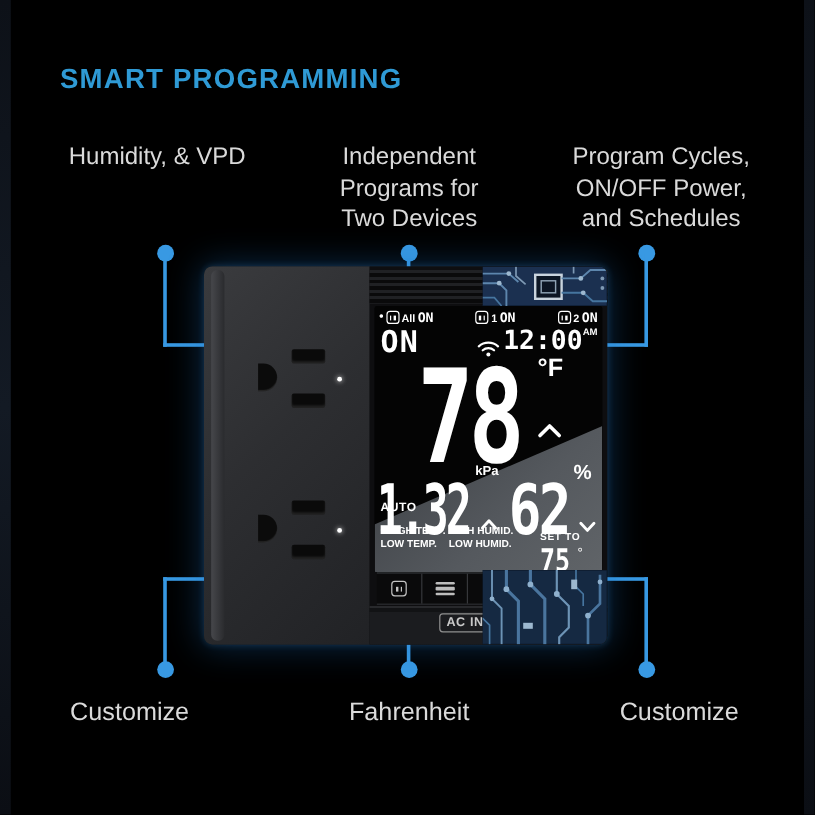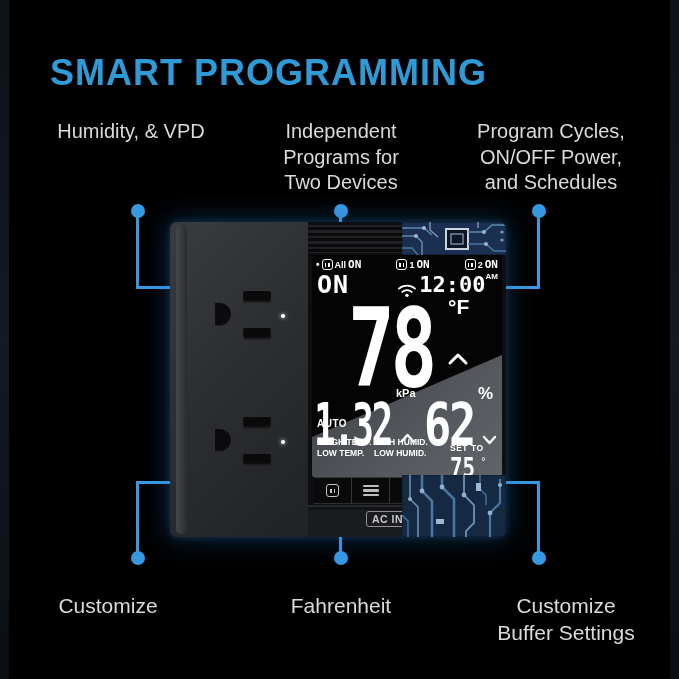--- a/index.html
+++ b/index.html
@@ -1,29 +1,29 @@
 <!DOCTYPE html>
 <html><head>
 <meta charset="utf-8">
 <style>
   html,body{margin:0;padding:0;background:#000;}
   .stage{position:relative;width:679px;height:679px;background:#000;overflow:hidden;
          font-family:"Liberation Sans",sans-serif;}
   .edge-bar{position:absolute;top:0;bottom:0;width:9px;background:linear-gradient(180deg,#0d1118,#131a24 50%,#0b0e14);}
   .edge-bar.left{left:0;} .edge-bar.right{right:0;}
 
-  .title{position:absolute;left:50px;top:52px;margin:0;font-size:36px;font-weight:bold;
+  .title{position:absolute;left:50px;top:52px;margin:0;font-size:23px;font-weight:bold;
          letter-spacing:1px;color:#2f9ad5;}
 
   .callout{position:absolute;width:212px;text-align:center;color:#dadada;
            font-size:20px;line-height:25.5px;}
   .callout span{display:block;}
   .co-t1{left:25px;top:119px;} .co-t2{left:235px;top:119px;} .co-t3{left:445px;top:119px;}
   .co-b1{left:2px;top:580px;}  .co-b2{left:235px;top:580px;} .co-b3{left:460px;top:580px;}
-  .co-b1,.co-b2,.co-b3{font-size:21px;line-height:27px;margin-top:12px;}
+  .co-b1,.co-b2,.co-b3{font-size:21px;line-height:27px;}
 
   .conn{position:absolute;background:#3899e3;}
   .conn-dot{position:absolute;width:14px;height:14px;border-radius:50%;background:#3899e3;}
 
   
   .device{position:absolute;left:170px;top:222px;width:336px;height:315px;border-radius:7px;
           background:#191a1c;box-shadow:0 0 28px 2px rgba(30,115,195,.35),0 0 6px rgba(70,160,230,.25);}
   .outlet-panel{position:absolute;left:0;top:0;bottom:0;width:138px;border-radius:7px 0 0 7px;
           background:linear-gradient(135deg,#3a3b3e 0%,#2d2e31 45%,#212225 100%);}
   .outlet-panel::before{content:"";position:absolute;left:6px;top:3px;bottom:3px;width:11px;
@@ -319,15 +319,14 @@
   </div>
 
   <div class="callout co-b1">
     <span>Customize</span>
   </div>
   <div class="callout co-b2">
     <span>Fahrenheit</span>
   </div>
   <div class="callout co-b3">
     <span>Customize</span>
-    <span>Buffer Settings</span>
   </div>
 </div>
 
 </body></html>

